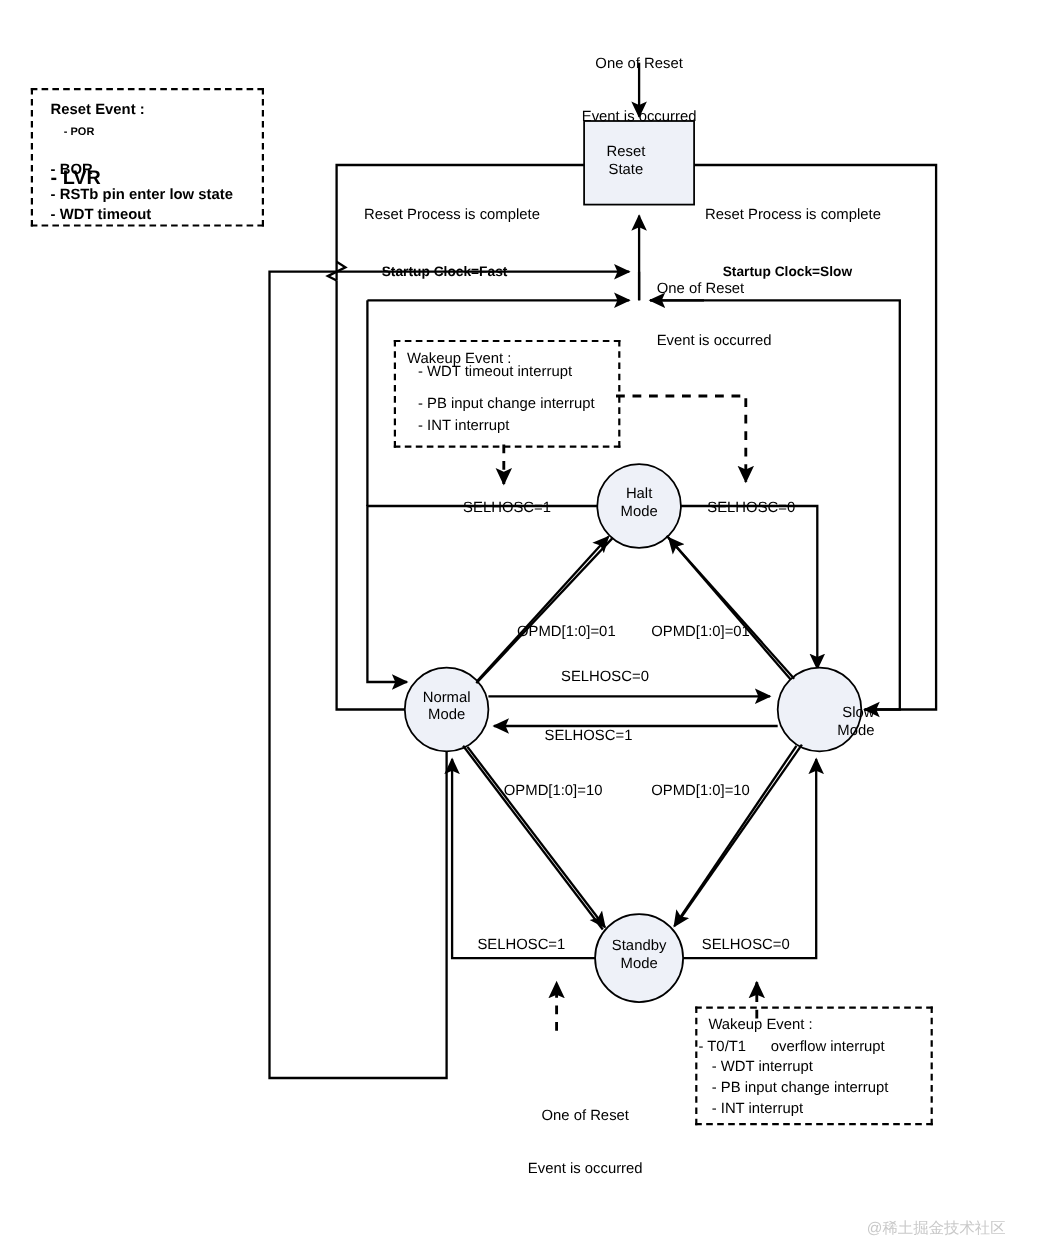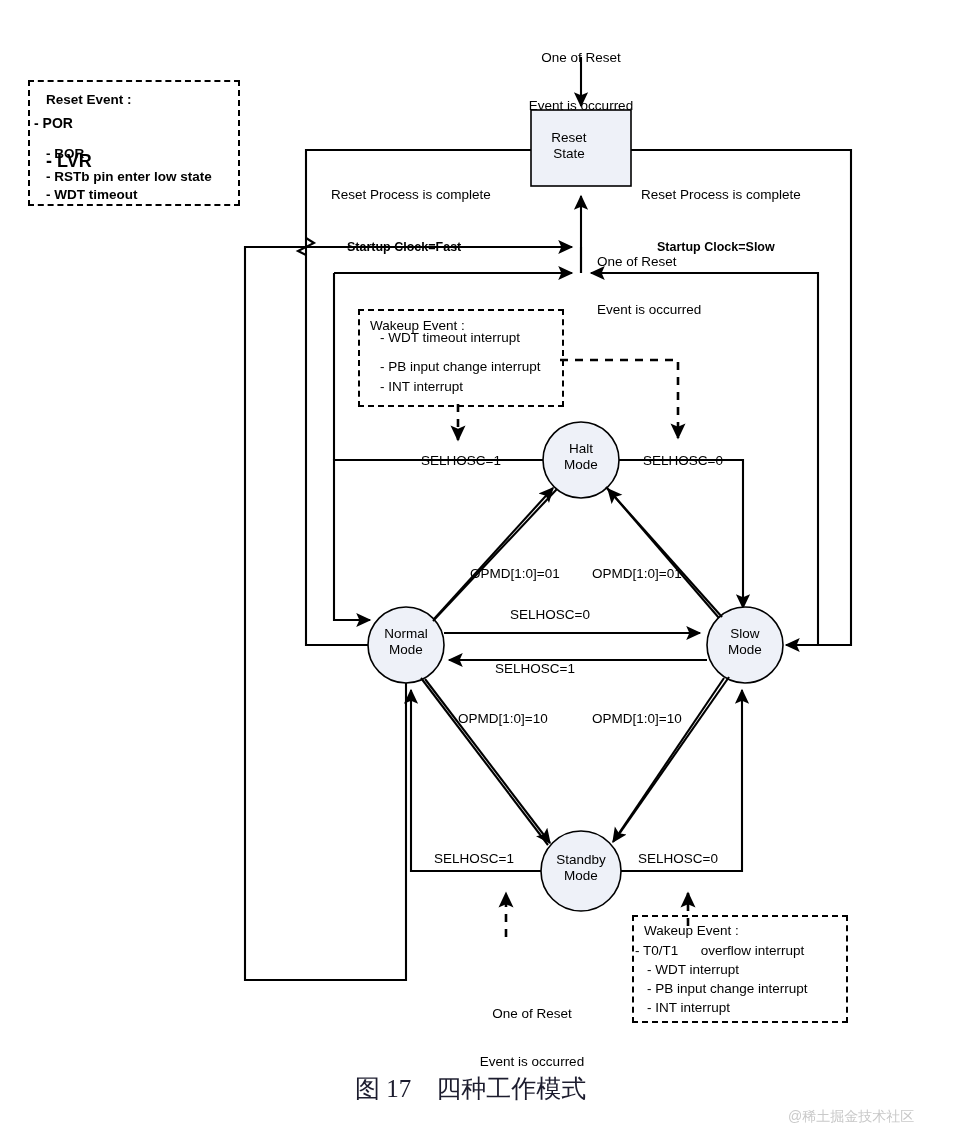--- a/index.html
+++ b/index.html
@@ -165,21 +165,21 @@
   <div class="state-text" style="left:531px; top:441px; width:100px;">
     <div>Halt</div>
     <div>Mode</div>
   </div>
 
   <div class="state-text" style="left:356px; top:626px; width:100px;">
     <div>Normal</div>
     <div>Mode</div>
   </div>
 
-  <div class="state-text" style="left:695px; top:626px; width:100px;">
+  <div class="state-text" style="left:695px; top:640px; width:100px;text-align:right;">
     <div>Slow</div>
     <div>Mode</div>
   </div>
 
   <div class="state-text" style="left:531px; top:852px; width:100px;">
     <div>Standby</div>
     <div>Mode</div>
   </div>
 
   <div class="lbl t13 center" style="left:497px; top:18px; width:168px;">
@@ -222,21 +222,21 @@
 
   <div class="lbl t13" style="left:638px; top:851px;">SELHOSC=0</div>
 
   <div class="lbl t13 center" style="left:448px; top:974px; width:168px;">
     <div>One of Reset</div>
     <div>Event is occurred</div>
   </div>
 
   <div class="note-box" style="left:28px; top:80px; width:208px; height:122px;">
     <div class="note-inner bold" style="left:16px; top:10px; font-size:13.5px;">Reset Event :</div>
-    <div class="note-inner bold" style="left:4px; top:33px; font-size:14px;">- POR</div>
+    <div class="note-inner bold" style="left:28px; top:33px; font-size:10px;">- POR</div>
     <div class="note-inner bold" style="left:16px; top:51px; font-size:13.5px;margin-top:13px;">- BOR</div>
     <div class="note-inner bold" style="left:16px; top:69px; font-size:18px;">- LVR</div>
     <div class="note-inner bold" style="left:16px; top:87px; font-size:13.5px;">- RSTb pin enter low state</div>
     <div class="note-inner bold" style="left:16px; top:105px; font-size:13.5px;">- WDT timeout</div>
   </div>
 
   <div class="note-box" style="left:358px; top:309px; width:202px; height:94px;">
     <div class="note-inner" style="left:10px; top:7px; font-size:13.5px;">Wakeup Event :</div>
     <div class="note-inner" style="left:20px; top:19px; font-size:13.5px;text-align:right;">- WDT timeout interrupt</div>
     <div class="note-inner" style="left:20px; top:48px; font-size:13.5px;">- PB input change interrupt</div>
@@ -244,17 +244,16 @@
   </div>
 
   <div class="note-box" style="left:632px; top:915px; width:212px; height:104px;">
     <div class="note-inner" style="left:10px; top:6px; font-size:13.5px;">Wakeup Event :</div>
     <div class="note-inner" style="left:1px; top:26px; font-size:13.5px;">- T0/T1      overflow interrupt</div>
     <div class="note-inner" style="left:13px; top:45px; font-size:13.5px;">- WDT interrupt</div>
     <div class="note-inner" style="left:13px; top:64px; font-size:13.5px;">- PB input change interrupt</div>
     <div class="note-inner" style="left:13px; top:83px; font-size:13.5px;">- INT interrupt</div>
   </div>
 
-  <div class="caption" style="left:355px; top:1072px;">图 17　四种工作模式</div>
 
   <div class="watermark" style="left:788px; top:1108px;">@稀土掘金技术社区</div>
 
 </div>
 
 </body></html>

